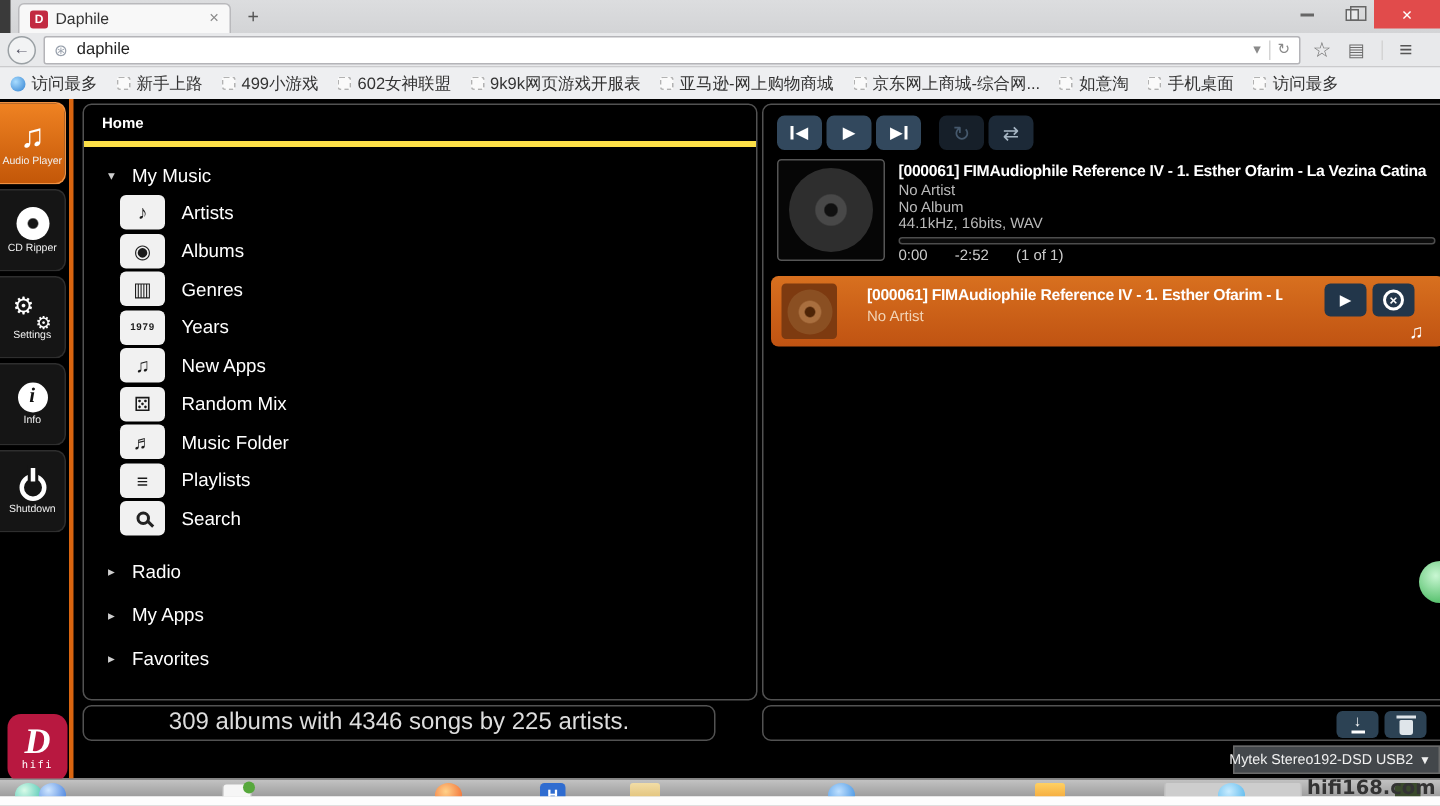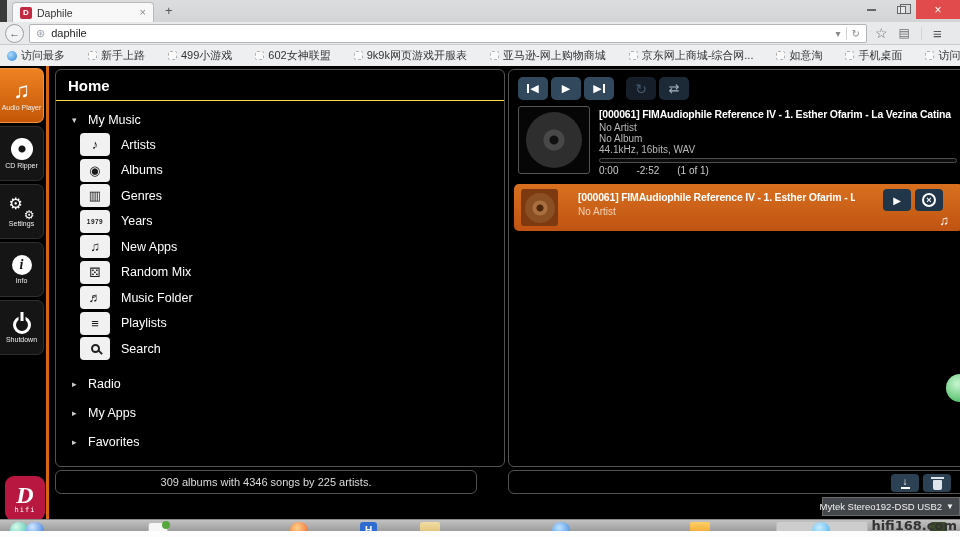--- a/index.html
+++ b/index.html
@@ -30,21 +30,21 @@
   .urlfield{width:838px;height:19px;margin-left:5px;background:#fff;border:1px solid #b4b4b8;
     border-radius:2px;display:flex;align-items:center;padding:0 6px;gap:6px;font-size:11px;color:#222;}
   .globe{color:#98a0ac;font-size:11px;}
   .url-right{margin-left:auto;display:flex;align-items:center;gap:5px;color:#8a8a8a;font-size:10px;}
   .url-sep{width:1px;height:13px;background:#d4d4d4;}
   .addr-icons{display:flex;align-items:center;margin-left:8px;gap:11px;color:#6d6d6d;}
   .addr-icons .star{font-size:14px;}
   .addr-icons .clip{font-size:12px;}
   .addr-icons .menu{font-size:15px;color:#555;}
 
-  .bookmarks{height:21px;display:flex;align-items:center;gap:23px;padding:0 7px;background:#eeeff1;
+  .bookmarks{height:21px;display:flex;align-items:center;gap:13px;padding:0 7px;background:#eeeff1;
     font-size:11px;color:#333;white-space:nowrap;}
   .bm{display:flex;align-items:center;gap:4px;}
   .bm-ph{width:9px;height:9px;border:1px dashed #b2b2b2;border-radius:2px;background:#fafafa;flex:none;}
   .bm-globe{width:10px;height:10px;border-radius:50%;flex:none;
     background:radial-gradient(circle at 35% 35%, #a8dcff, #2e7fd0);}
 
   
   .content{position:absolute;top:66px;left:0;width:960px;height:453px;background:#000;}
   .vline{position:absolute;left:46px;top:0;width:3px;height:453px;background:#d96510;}
 
@@ -68,35 +68,35 @@
 
   .logo{position:absolute;left:5px;top:410px;width:40px;height:45px;background:#b81840;border-radius:9px;
     display:flex;flex-direction:column;align-items:center;justify-content:center;color:#fff;}
   .logo-d{font-family:"Liberation Serif",serif;font-style:italic;font-weight:bold;font-size:24px;line-height:22px;}
   .logo-sub{font-family:"DejaVu Sans Mono",monospace;font-size:7px;letter-spacing:1px;}
 
   .panel{position:absolute;background:#000;border:1px solid #525252;border-radius:6px;}
 
   
   .left-panel{left:55px;top:3px;width:450px;height:398px;}
-  .panel-header{padding:7px 12px 6px;font-size:15px;font-weight:bold;color:#fff;border-bottom:1px solid #fde047;}
+  .panel-header{padding:7px 12px 6px;font-size:10px;font-weight:bold;color:#fff;border-bottom:4px solid #fde047;}
   .tree{padding:8px 10px;}
   .tree-section{display:flex;align-items:center;gap:8px;color:#fff;font-size:12.5px;margin:4px 0 5px 6px;}
   .tree-section.collapsed{margin-top:15px;}
   .tw{color:#cfcfcf;font-size:9px;width:8px;}
   .tree-item{display:flex;align-items:center;gap:11px;height:25.5px;padding-left:14px;color:#fff;font-size:12.5px;}
   .tico{width:30px;height:23px;background:#f1f1f1;border-radius:4px;color:#1a1a1a;flex:none;
     display:flex;align-items:center;justify-content:center;font-size:13px;}
   .yr{font-size:6.5px;font-weight:bold;letter-spacing:0.5px;}
   .mag{width:9px;height:9px;border:2px solid #222;border-radius:50%;position:relative;}
   .mag::after{content:"";position:absolute;width:6px;height:2px;background:#222;
     transform:rotate(45deg);right:-5px;bottom:-2px;}
 
   .left-status{left:55px;top:404px;width:422px;height:24px;line-height:22px;text-align:center;
-    color:#ddd;font-size:11px;}
+    color:#ddd;font-size:16px;}
 
   
   .right-panel{left:508px;top:3px;width:458px;height:398px;}
   .transport{position:absolute;left:9px;top:7px;display:flex;gap:3px;align-items:center;}
   .tbtn{width:30px;height:23px;background:#32485d;border-radius:5px;color:#fff;
     display:flex;align-items:center;justify-content:center;font-size:11px;gap:1px;}
   .tbtn .bar{width:2px;height:9px;background:#fff;}
   .tbtn.dim{background:#161f29;color:#45586c;margin-left:9px;font-size:14px;}
   .tbtn.semi{background:#1c2937;color:#a7b6c4;font-size:13px;}
 

